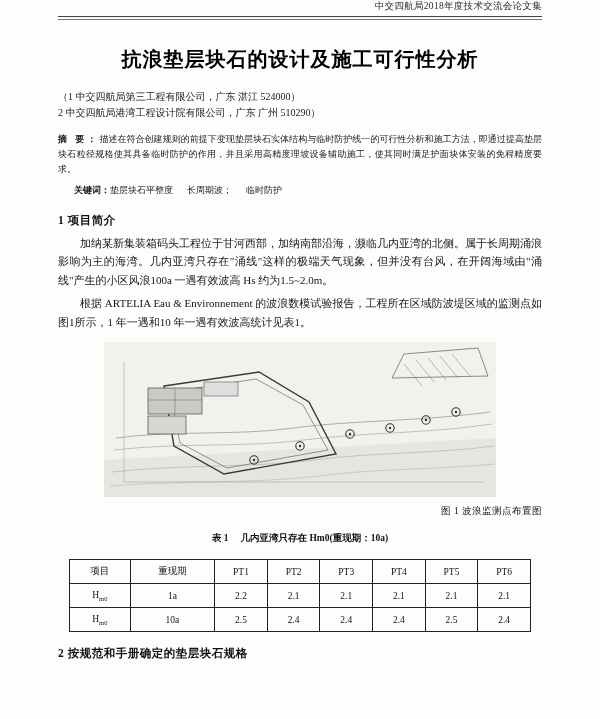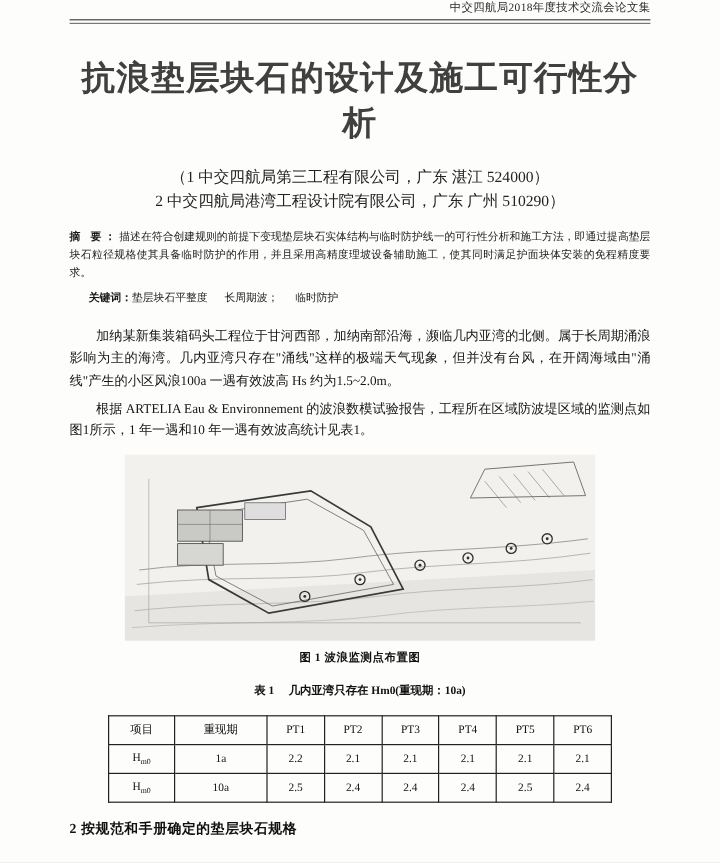--- a/index.html
+++ b/index.html
@@ -43,42 +43,41 @@
     border-bottom: 1px solid #444;
     margin-bottom: 2px;
   }
   .header-rule2 {
     border-bottom: 1px solid #777;
     margin-bottom: 26px;
   }
   
   .doc-title {
     text-align: center;
-    font-size: 28px;
+    font-size: 20px;
     font-weight: bold;
     letter-spacing: 1px;
-    color: #404040;
+    color: #000000;
     margin: 18px 0 16px 0;
   }
   .authors {
     text-align: center;
     font-size: 12.5px;
     color: #111;
     margin-bottom: 9px;
     letter-spacing: 0.5px;
   }
   .authors sup {
     font-size: 7px;
     vertical-align: super;
     margin-left: 1px;
   }
   .author-gap { display: inline-block; width: 22px; }
   .affil {
-    text-align: center;
-    font-size: 13px;
+    font-size: 10px;
     color: #222;
     line-height: 1.55;
     margin-bottom: 12px;
   }
   
   .abs-block {
     font-size: 9px;
     color: #1a1a1a;
     line-height: 1.65;
     text-align: justify;
@@ -120,39 +119,39 @@
   .figure-box {
     position: relative;
     width: 392px;
     height: 155px;
     margin: 0 auto;
     background: #f1f1ef;
     overflow: hidden;
   }
   .fig-caption {
     font-size: 9.5px;
-    font-weight: bold;
-    text-align: center;
+    font-weight: normal;
+    text-align: right;
     margin-top: 8px;
     margin-bottom: 14px;
     color: #111;
     letter-spacing: 0.5px;
   }
   
   .tbl-caption {
     font-size: 9.5px;
     font-weight: bold;
     text-align: center;
     margin-bottom: 5px;
     color: #111;
   }
   .tbl-caption .t-lab { margin-right: 12px; }
   table.data {
     border-collapse: collapse;
-    width: 420px;
+    width: 462px;
     margin: 14px auto 12px auto;
     font-size: 9.5px;
     color: #111;
     padding-left: 21px;
   }
   table.data td, table.data th {
     border: 1px solid #222;
     text-align: center;
     padding: 5px 2px;
     font-weight: normal;
@@ -188,20 +187,21 @@
       </div>
 
       <div class="abs-block">
         <span class="abs-label">摘 要：</span><span>描述在符合创建规则的前提下变现垫层块石实体结构与临时防护线一的可行性分析和施工方法，即通过提高垫层块石粒径规格使其具备临时防护的作用，并且采用高精度理坡设备辅助施工，使其同时满足护面块体安装的免程精度要求。</span>
       </div>
 
       <div class="kw-block">
         <span class="kw-label">关键词：</span><span class="kw-items"><span>垫层块石平整度</span><span>长周期波；</span><span>临时防护</span></span>
       </div>
 
+      <div class="sec-head">1 项目简介</div>
       <p class="para">加纳某新集装箱码头工程位于甘河西部，加纳南部沿海，濒临几内亚湾的北侧。属于长周期涌浪影响为主的海湾。几内亚湾只存在"涌线"这样的极端天气现象，但并没有台风，在开阔海域由"涌线"产生的小区风浪100a 一遇有效波高 Hs 约为1.5~2.0m。</p>
       <p class="para">根据 ARTELIA Eau &amp; Environnement 的波浪数模试验报告，工程所在区域防波堤区域的监测点如图1所示，1 年一遇和10 年一遇有效波高统计见表1。</p>
 
       <div class="figure-wrap">
         <div class="figure-box">
           <svg width="392" height="155" viewBox="0 0 392 155">
             <rect x="0" y="0" width="392" height="155" fill="#f2f1ee"></rect>
 
             <path d="M0,118 L392,96 L392,155 L0,155 Z" fill="#e6e5e2"></path>
 

